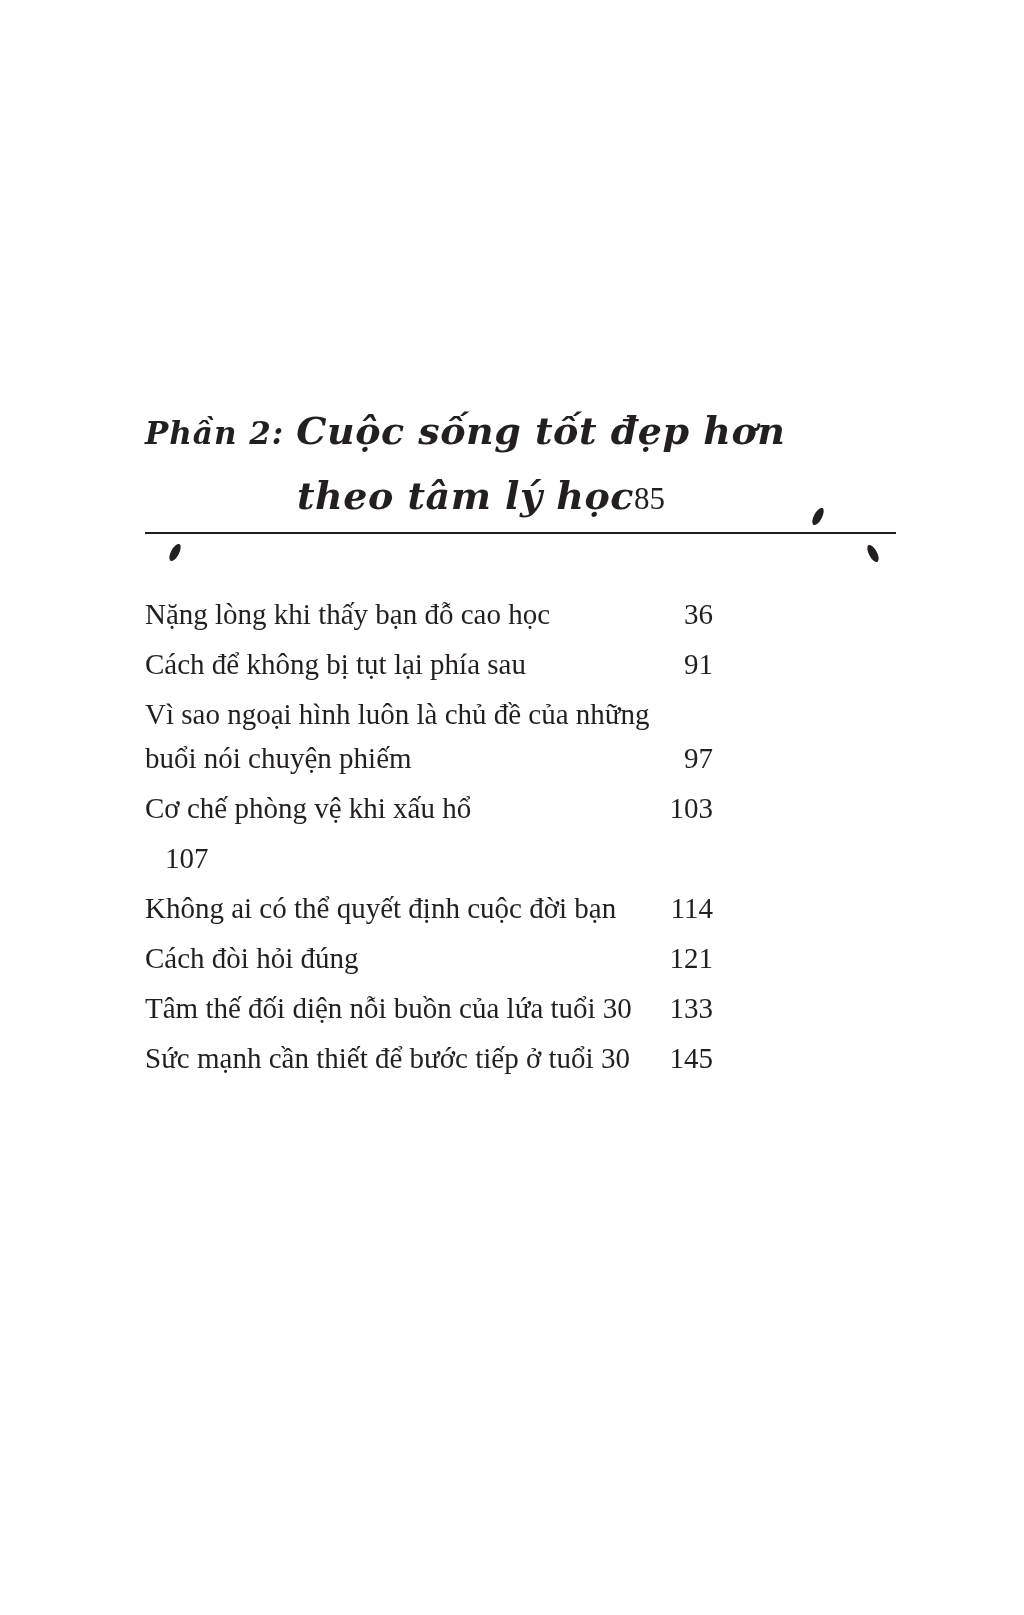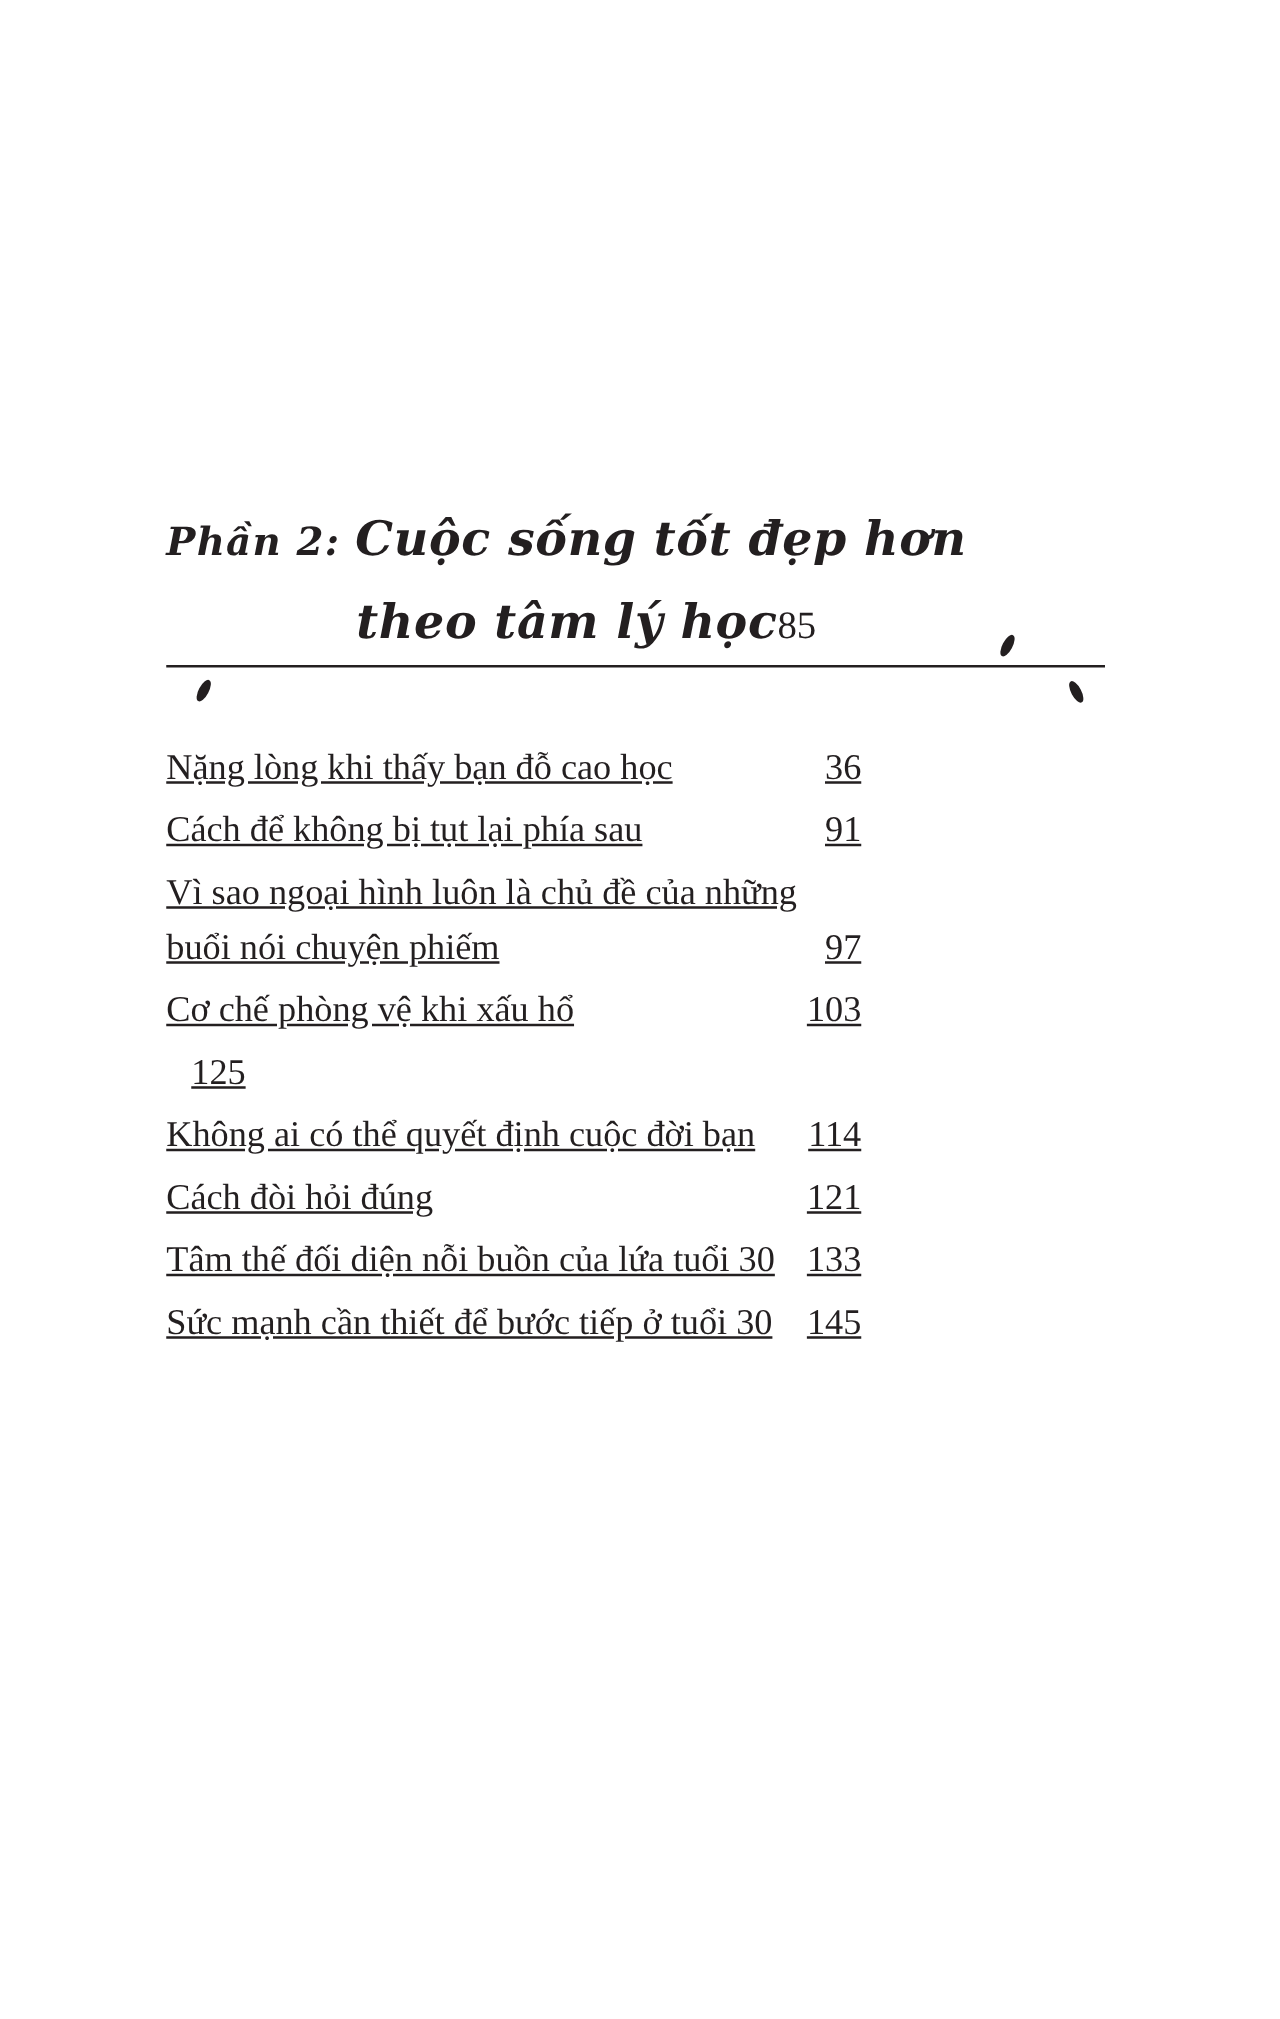--- a/index.html
+++ b/index.html
@@ -3,21 +3,21 @@
 <meta charset="utf-8">
 <style>
   html, body { margin: 0; padding: 0; }
   body {
     width: 1024px; height: 1615px;
     background: #ffffff;
     font-family: "Liberation Serif", serif;
     color: #231f20;
     overflow: hidden;
   }
-  .page { position: relative; width: 847px; height: 1615px; background: #ffffff; }
+  .page { position: relative; width: 847px; height: 1615px; background: #ffffff; margin-left: 12px; }
 
   
   .header { position: absolute; left: 133px; right: 146px; top: 402px; }
   .title-line1 { line-height: 58px; white-space: nowrap; }
   .part-label {
     font-family: "DejaVu Serif", serif;
     font-style: italic; font-weight: bold;
     font-size: 31px; letter-spacing: 1px; margin-right: 12px;
   }
   .title-script {
@@ -36,21 +36,21 @@
   .rule { border-top: 2px solid #231f20; width: 100%; }
   .grain {
     position: absolute; width: 8px; height: 19px;
     background: #231f20; border-radius: 50%;
   }
   .grain.g1 { left: 669px; top: -25px; transform: rotate(28deg); }
   .grain.g2 { left: 26px;  top: 11px;  transform: rotate(28deg); }
   .grain.g3 { left: 724px; top: 12px;  transform: rotate(-28deg); }
 
   
-  .toc { position: absolute; left: 133px; right: 158px; top: 592px; text-decoration: underline; }
+  .toc { position: absolute; left: 133px; right: 146px; top: 592px; }
   .toc-row {
     display: flex; justify-content: space-between; align-items: flex-end;
     font-size: 29px; line-height: 44px; margin-bottom: 6px;
   }
   .toc-title { max-width: 615px; }
   .toc-page { padding-left: 20px; }
 </style>
 </head>
 <body>
 
@@ -84,21 +84,21 @@
     </div>
     <div class="toc-row">
       <span class="toc-title">Vì sao ngoại hình luôn là chủ đề của những buổi nói chuyện phiếm</span>
       <span class="toc-page">97</span>
     </div>
     <div class="toc-row">
       <span class="toc-title">Cơ chế phòng vệ khi xấu hổ</span>
       <span class="toc-page">103</span>
     </div>
     <div class="toc-row">
-      <span class="toc-page">125</span>
+      <span class="toc-page">107</span>
     </div>
     <div class="toc-row">
       <span class="toc-title">Không ai có thể quyết định cuộc đời bạn</span>
       <span class="toc-page">114</span>
     </div>
     <div class="toc-row">
       <span class="toc-title">Cách đòi hỏi đúng</span>
       <span class="toc-page">121</span>
     </div>
     <div class="toc-row">

